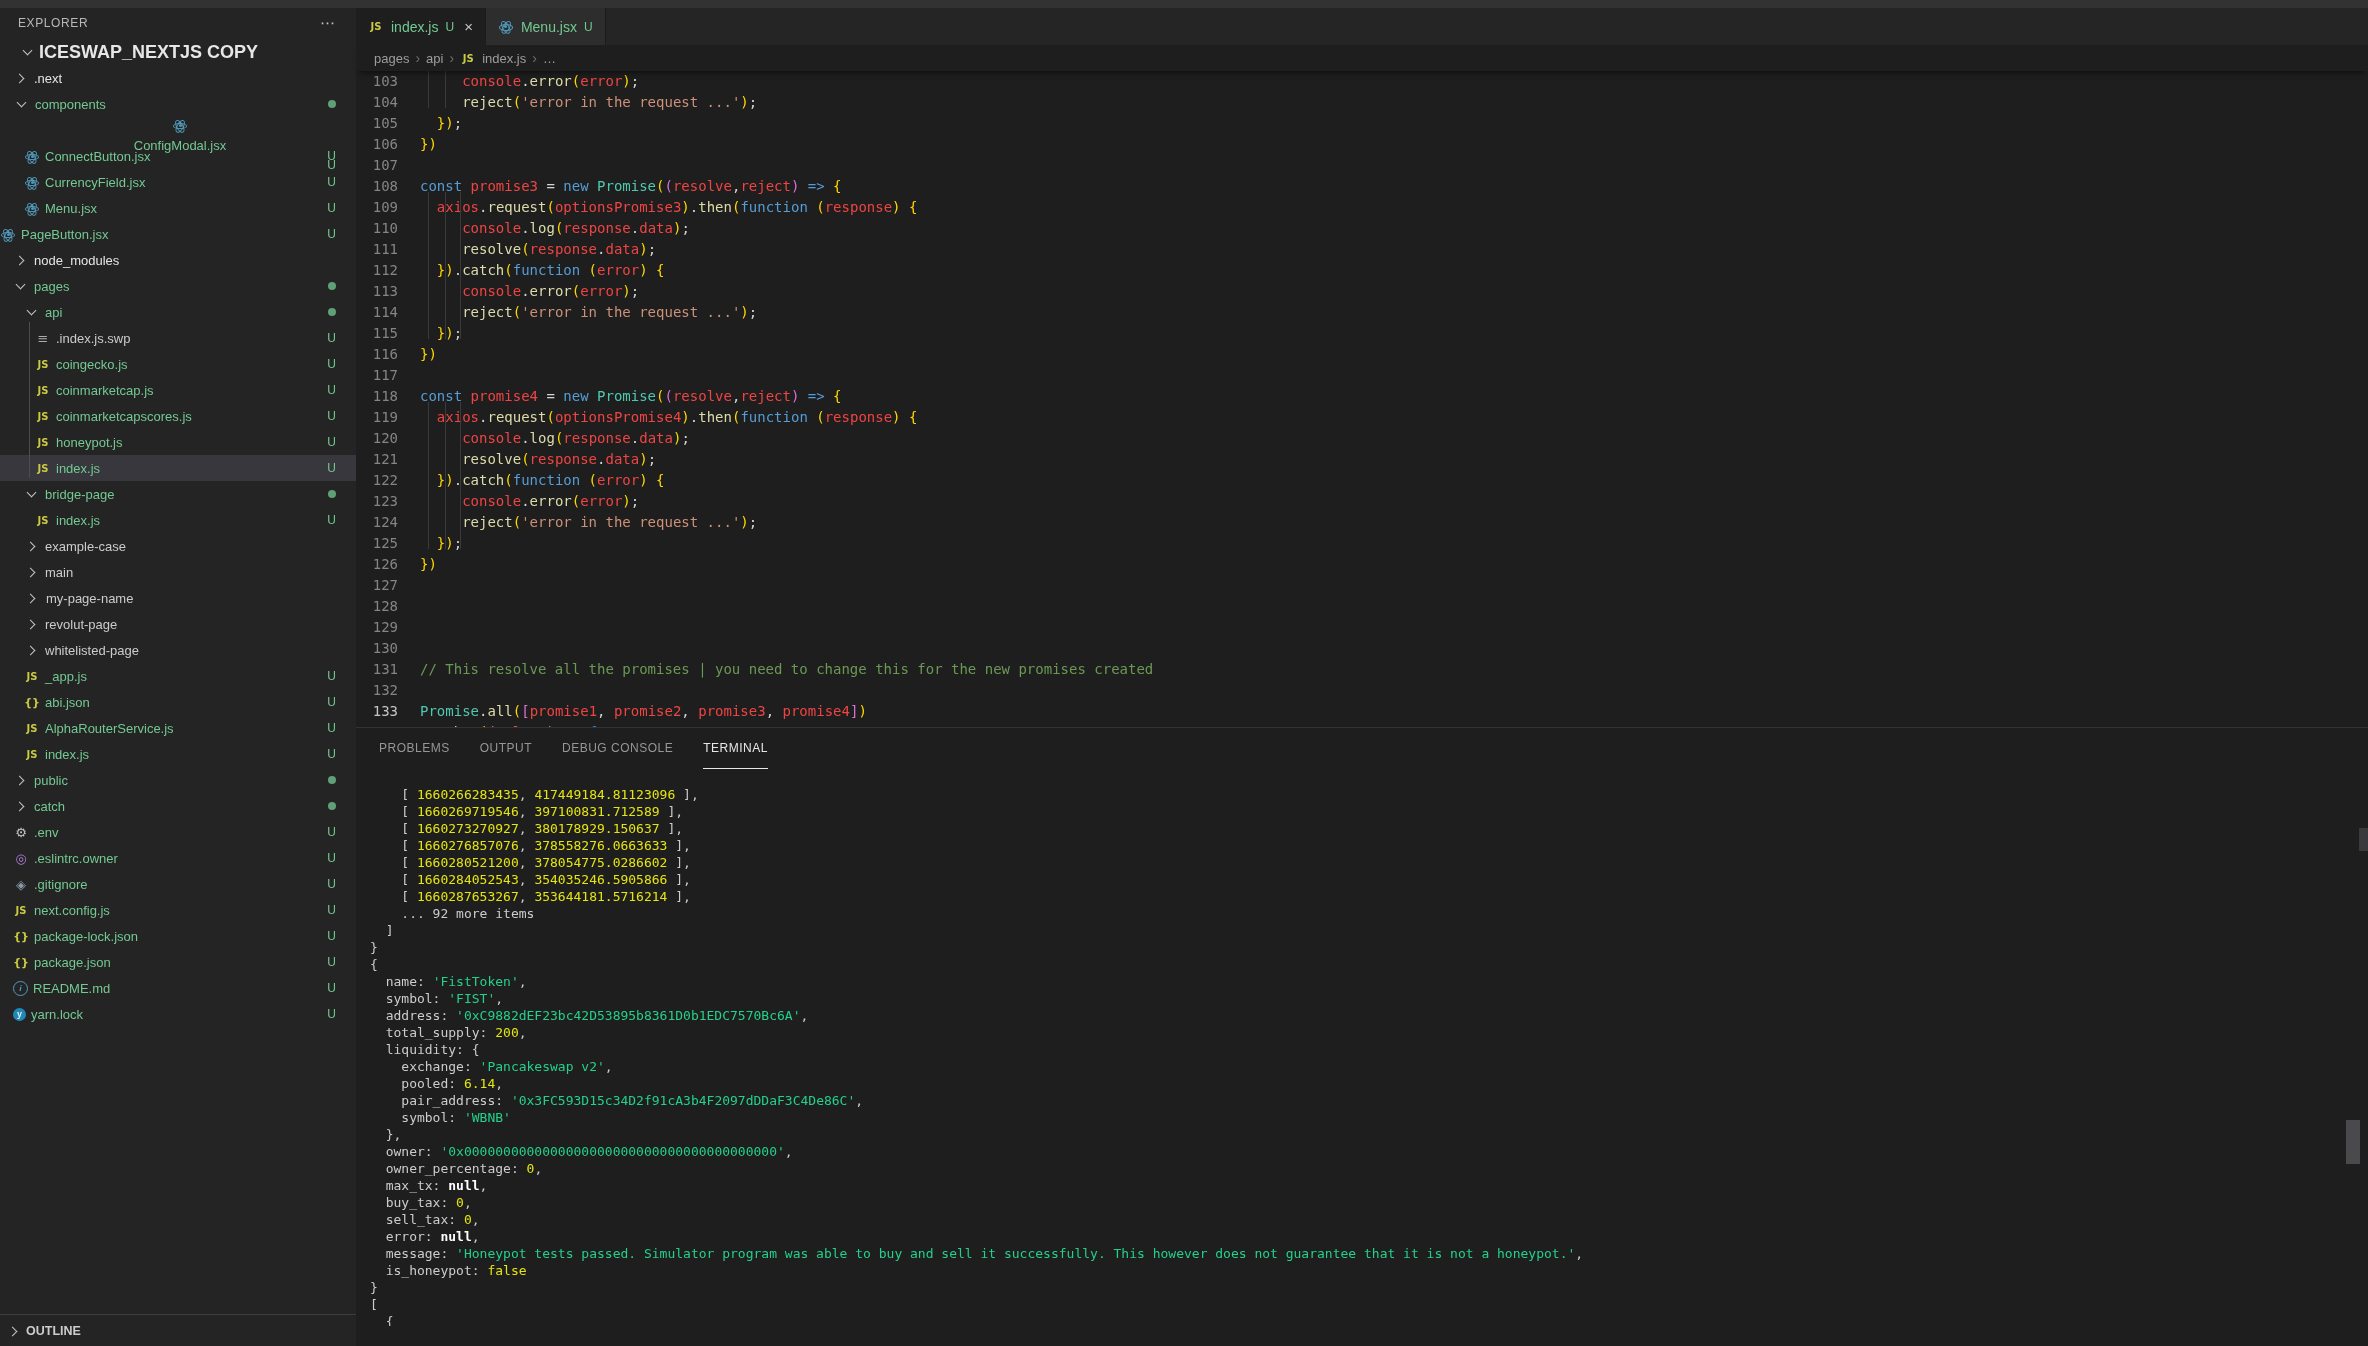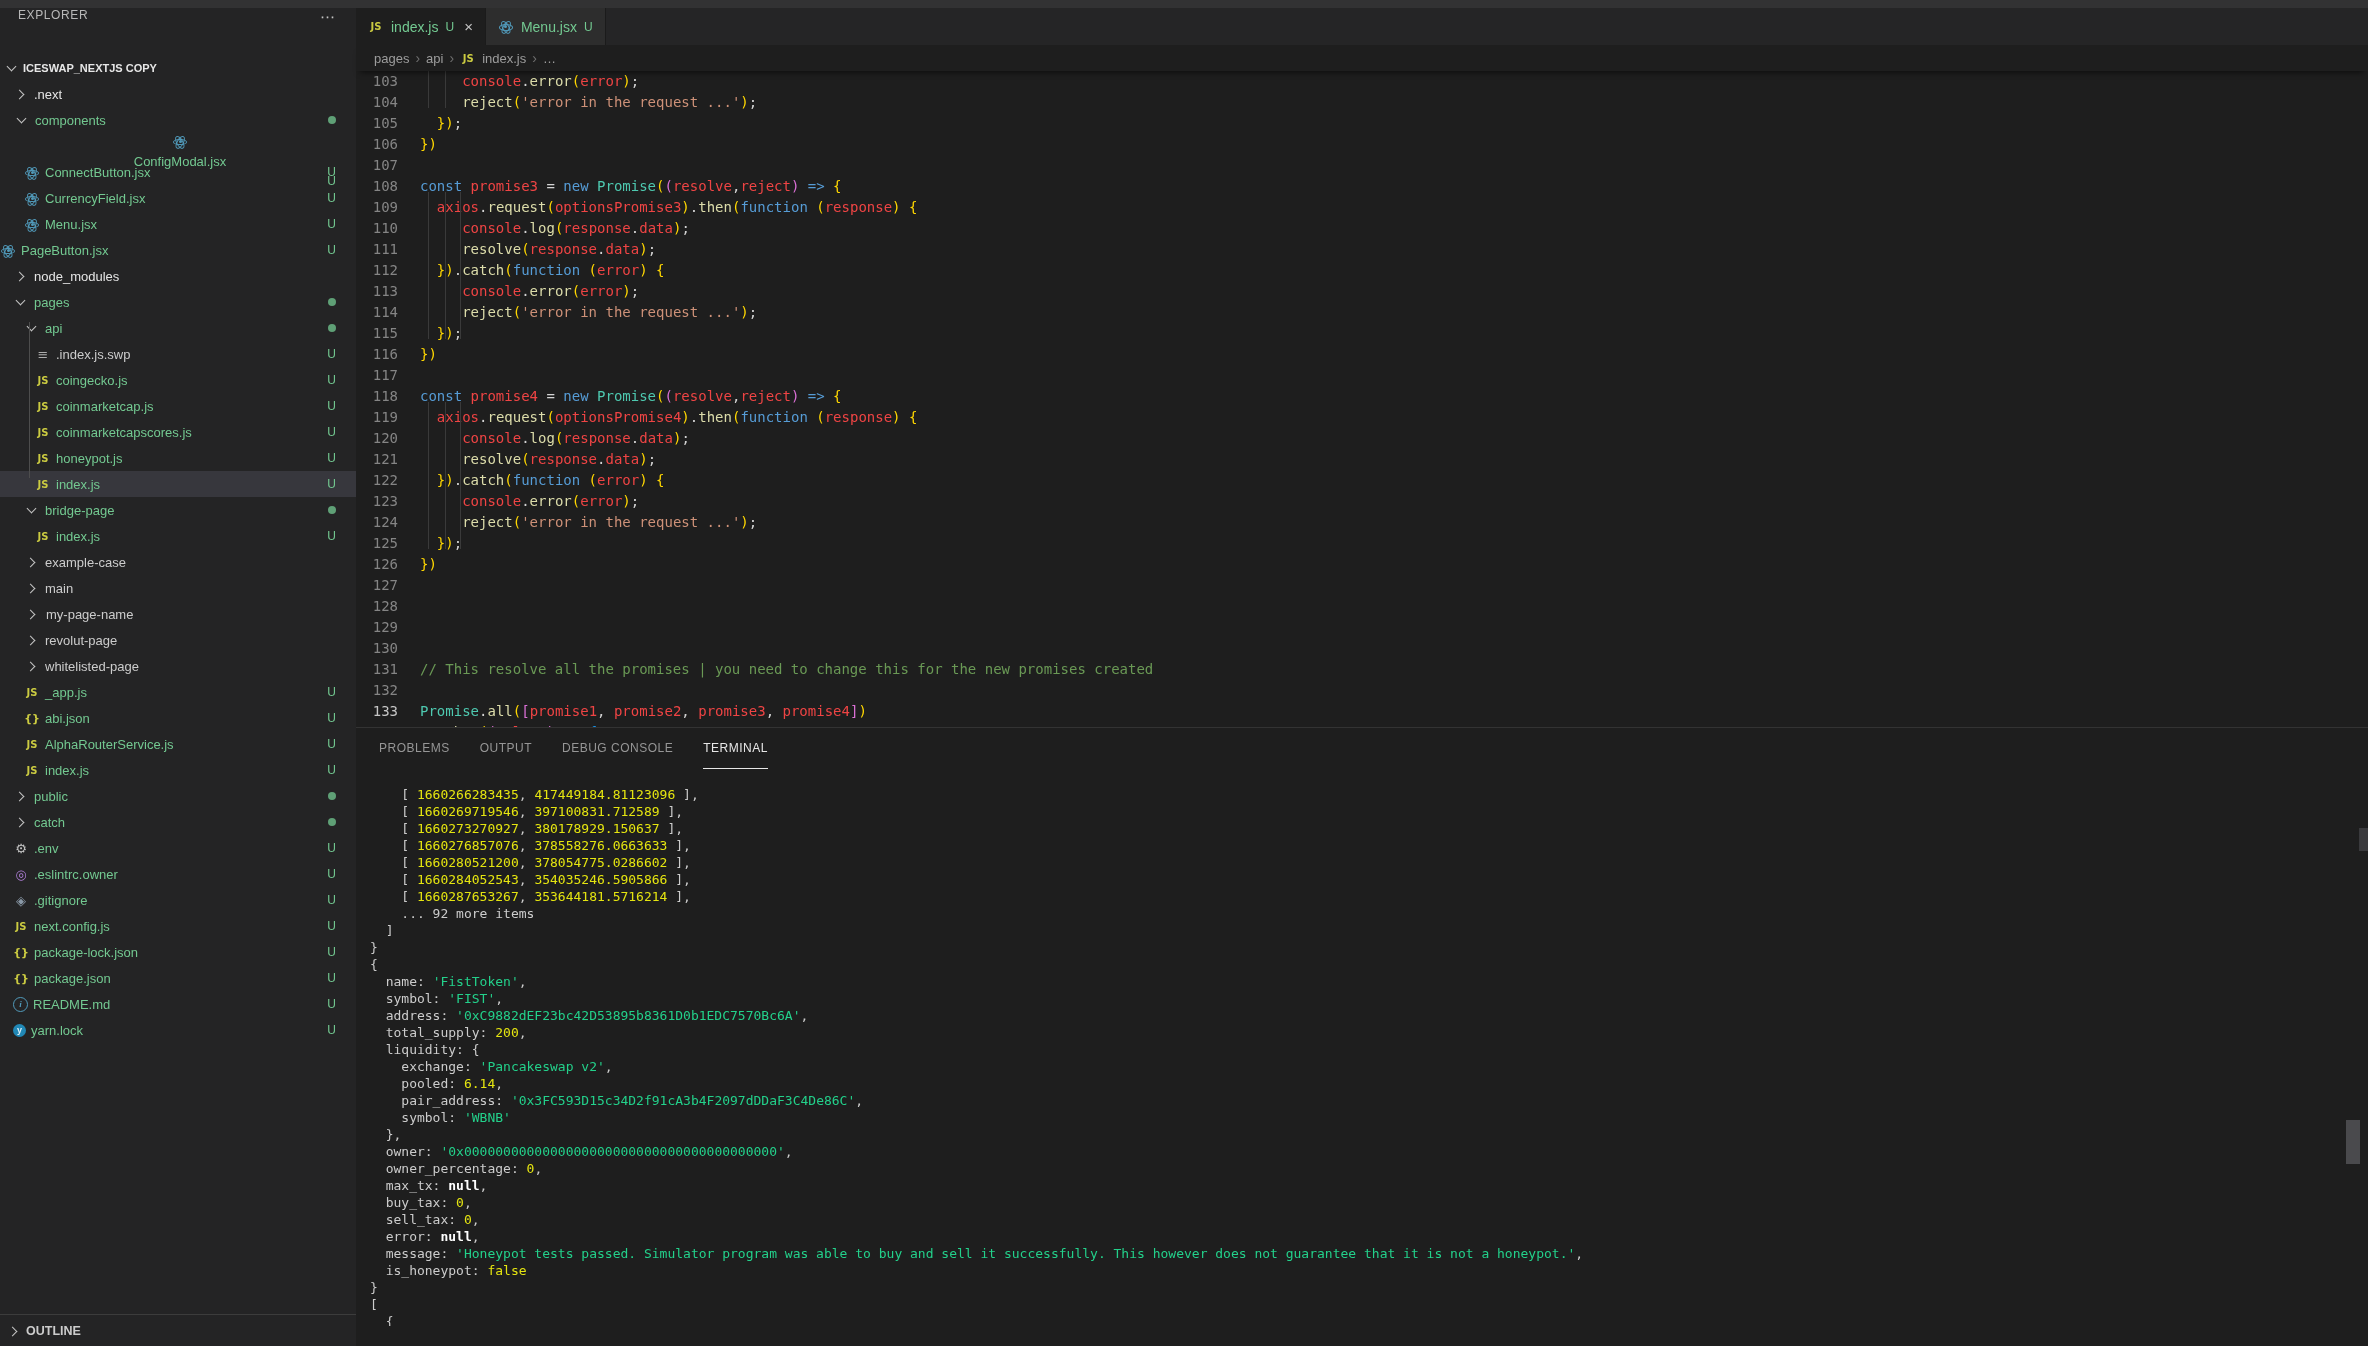--- a/index.html
+++ b/index.html
@@ -2,25 +2,25 @@
 <html><head>
 <meta charset="utf-8">
 <style>
   html,body{margin:0;padding:0;background:#1e1e1e;}
   .app{position:relative;width:2368px;height:1346px;overflow:hidden;background:#1e1e1e;
        font-family:"Liberation Sans",sans-serif;color:#ccc;}
   .topstrip{position:absolute;left:0;top:0;width:100%;height:8px;background:#323233;}
 
   
   .sidebar{position:absolute;left:0;top:8px;width:356px;height:1338px;background:#242425;overflow:hidden;}
-  .sb-header{height:30px;display:flex;align-items:flex-start;justify-content:space-between;
+  .sb-header{height:30px;display:flex;align-items:center;justify-content:space-between;
              padding:0 20px 0 18px;color:#b8b8b8;font-size:12px;letter-spacing:.6px;}
   .sb-dots{color:#c5c5c5;font-size:15px;letter-spacing:1px;cursor:pointer;}
-  .sb-root{height:26px;margin-top:17px;display:flex;align-items:center;gap:3px;padding-left:4px;
-           font-weight:bold;font-size:11px;color:#e7e7e7;}
+  .sb-root{height:26px;margin-top:1px;display:flex;align-items:center;gap:3px;padding-left:20px;
+           font-weight:bold;font-size:18px;color:#e7e7e7;}
   .trow{height:26px;display:flex;align-items:center;gap:5px;font-size:13px;padding-right:20px;cursor:pointer;}
   .trow.sel{background:#37373d;}
   .tlabel.green{color:#73c991;} .tlabel.white{color:#cccccc;} .tlabel.dim{color:#e5e5e5;}
   .badge-u{margin-left:auto;color:#73c991;font-size:12px;}
   .badge-dot{margin-left:auto;width:8px;height:8px;border-radius:50%;background:#73c991;opacity:.75;}
   .tree-guide{position:absolute;left:29px;top:314px;width:1px;height:156px;background:#4d4d4d;}
   .sb-outline{position:absolute;left:0;bottom:0;width:100%;height:31px;border-top:1px solid #3c3c3c;
               display:flex;align-items:center;gap:4px;padding-left:6px;font-weight:bold;font-size:12.5px;color:#cccccc;}
 
   

